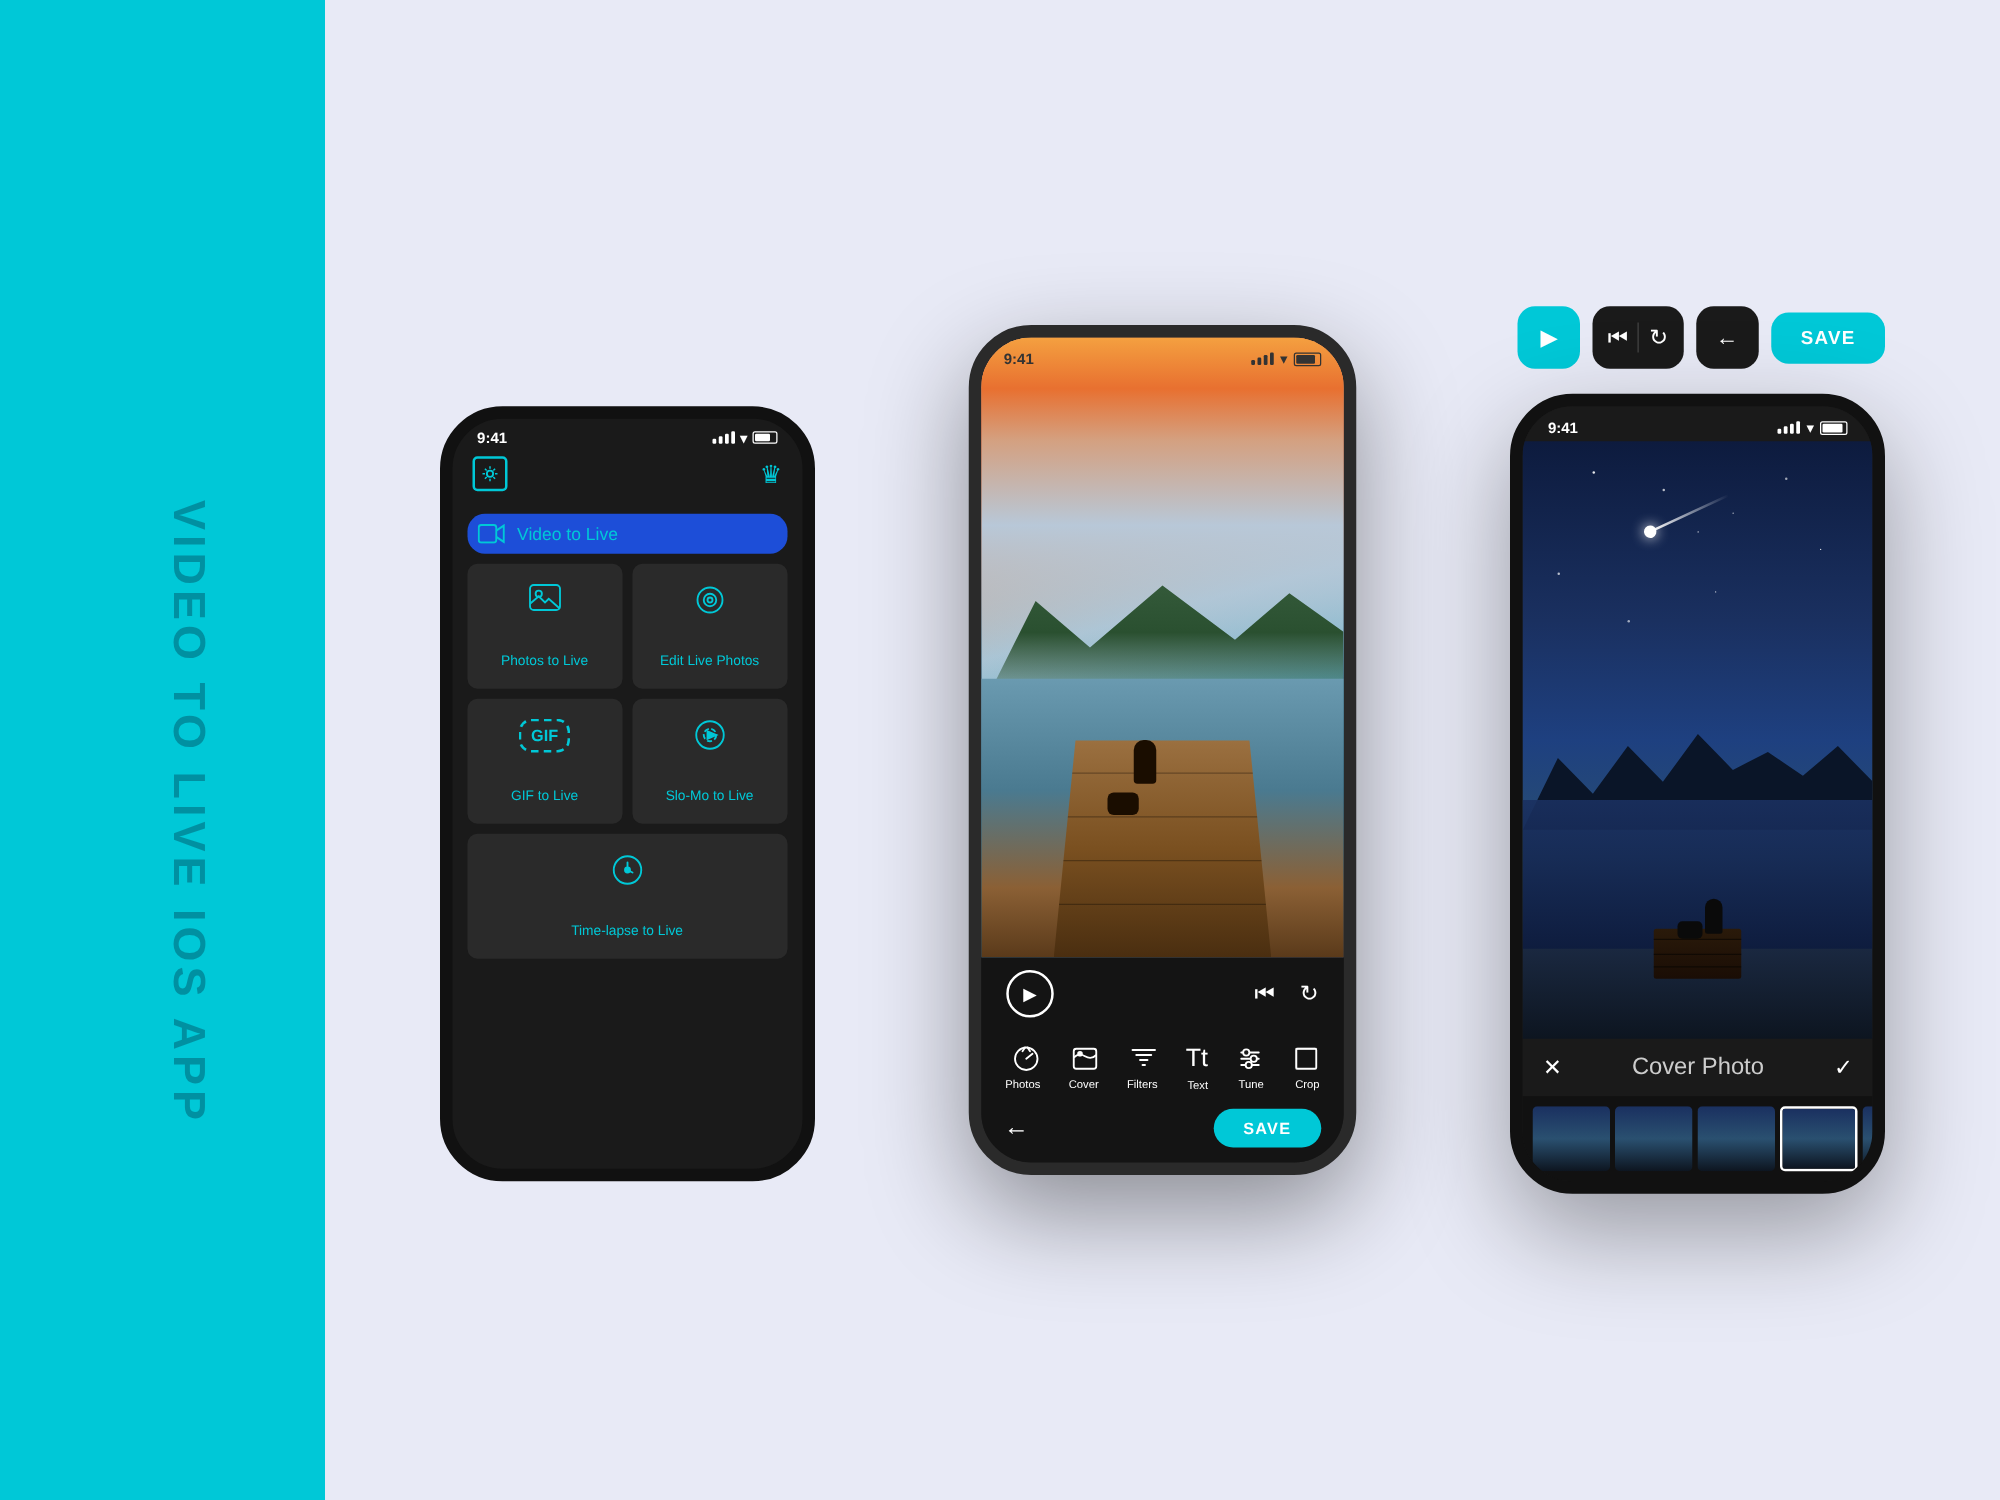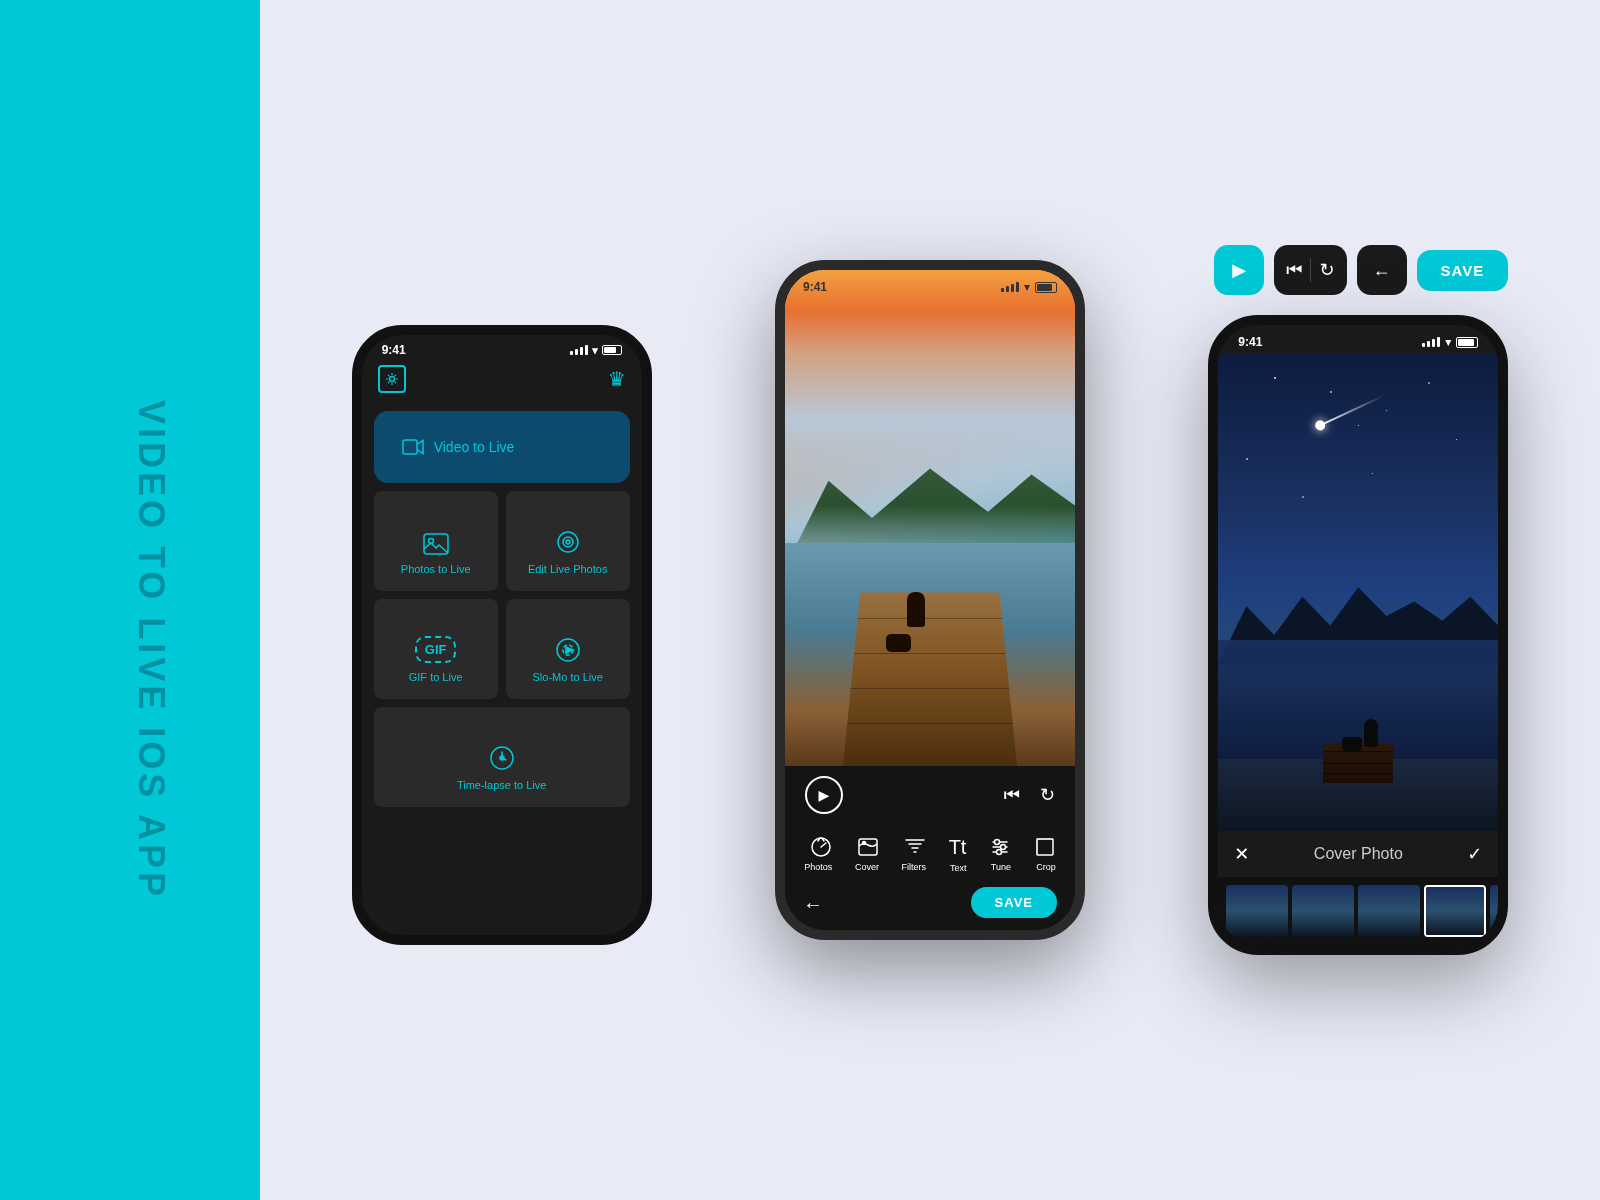--- a/index.html
+++ b/index.html
@@ -98,23 +98,23 @@
     }
 
     .menu-grid {
       padding: 8px 12px;
       display: flex;
       flex-direction: column;
       gap: 8px;
     }
 
     .menu-item-wide {
-      background: #0c4a6e;
+      background: #1d4ed8;
       border-radius: 14px;
-      padding: 28px;
+      padding: 8px;
       display: flex;
       align-items: center;
       gap: 10px;
       color: #00c8d7;
       font-size: 14px;
       font-weight: 500;
     }
 
     .menu-row {
       display: flex;
@@ -122,21 +122,21 @@
     }
 
     .menu-item-square {
       flex: 1;
       background: #2a2a2a;
       border-radius: 8px;
       padding: 16px 10px;
       display: flex;
       flex-direction: column;
       align-items: center;
-      justify-content: flex-end;
+      justify-content: space-between;
       gap: 8px;
       color: #00c8d7;
       font-size: 11px;
       text-align: center;
       min-height: 100px;
     }
 
     
     .phone-light {
       width: 310px;
@@ -252,21 +252,21 @@
     .cover-photo-bar {
       background: #1a1a1a;
       padding: 12px 16px;
       display: flex;
       justify-content: space-between;
       align-items: center;
       color: white;
     }
 
     .cover-title {
-      font-size: 16px;
+      font-size: 19px;
       font-weight: 500;
       color: #ccc;
     }
 
     .filmstrip {
       background: #111;
       padding: 8px;
       display: flex;
       gap: 4px;
       overflow: hidden;

